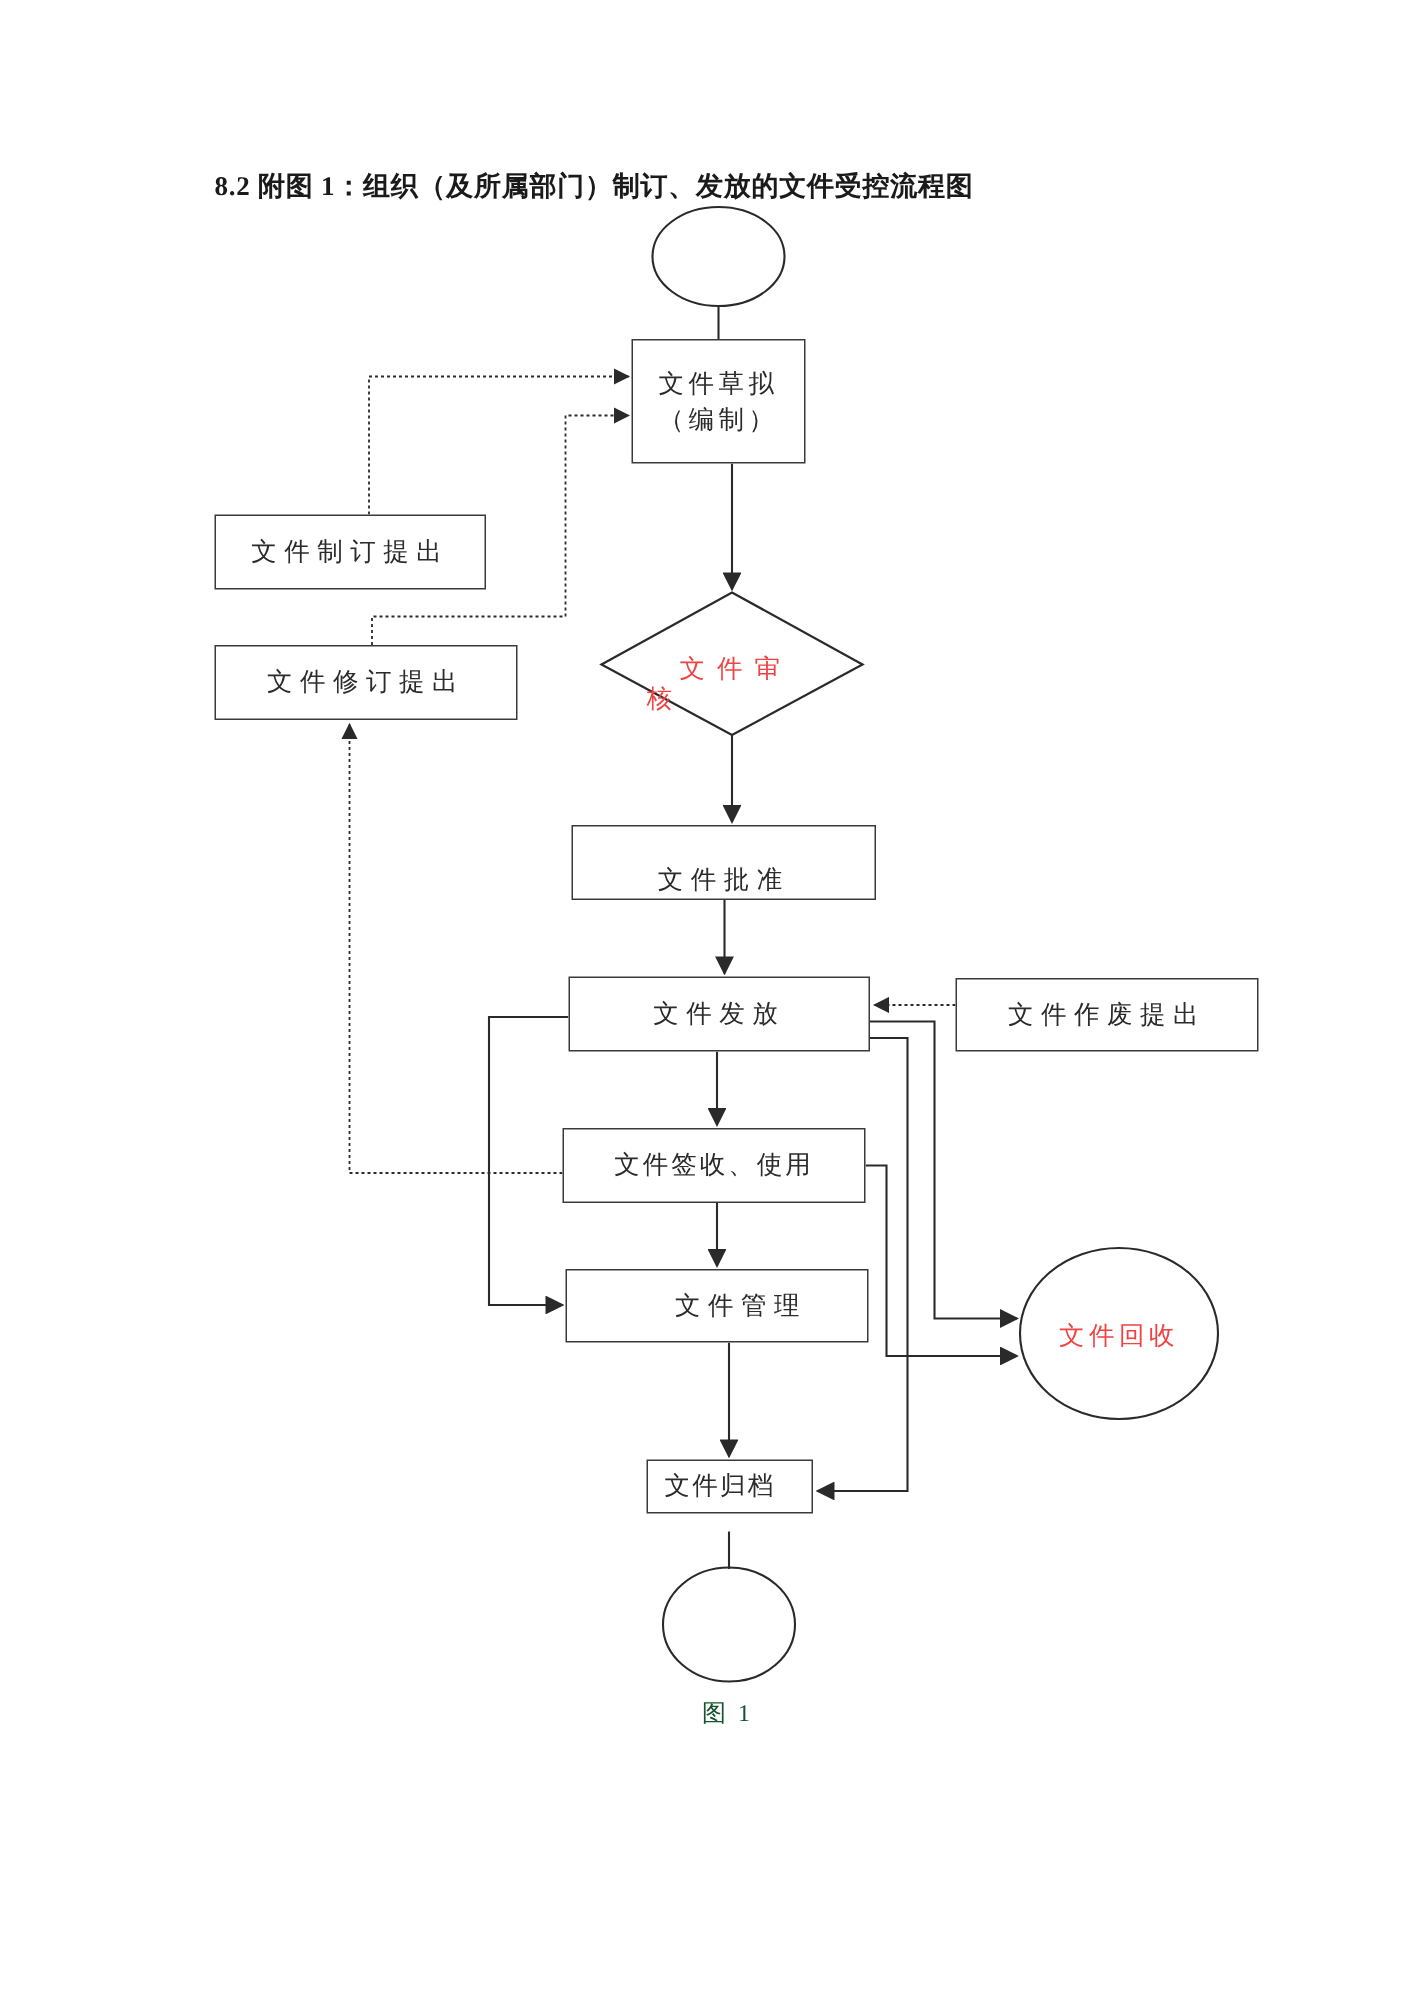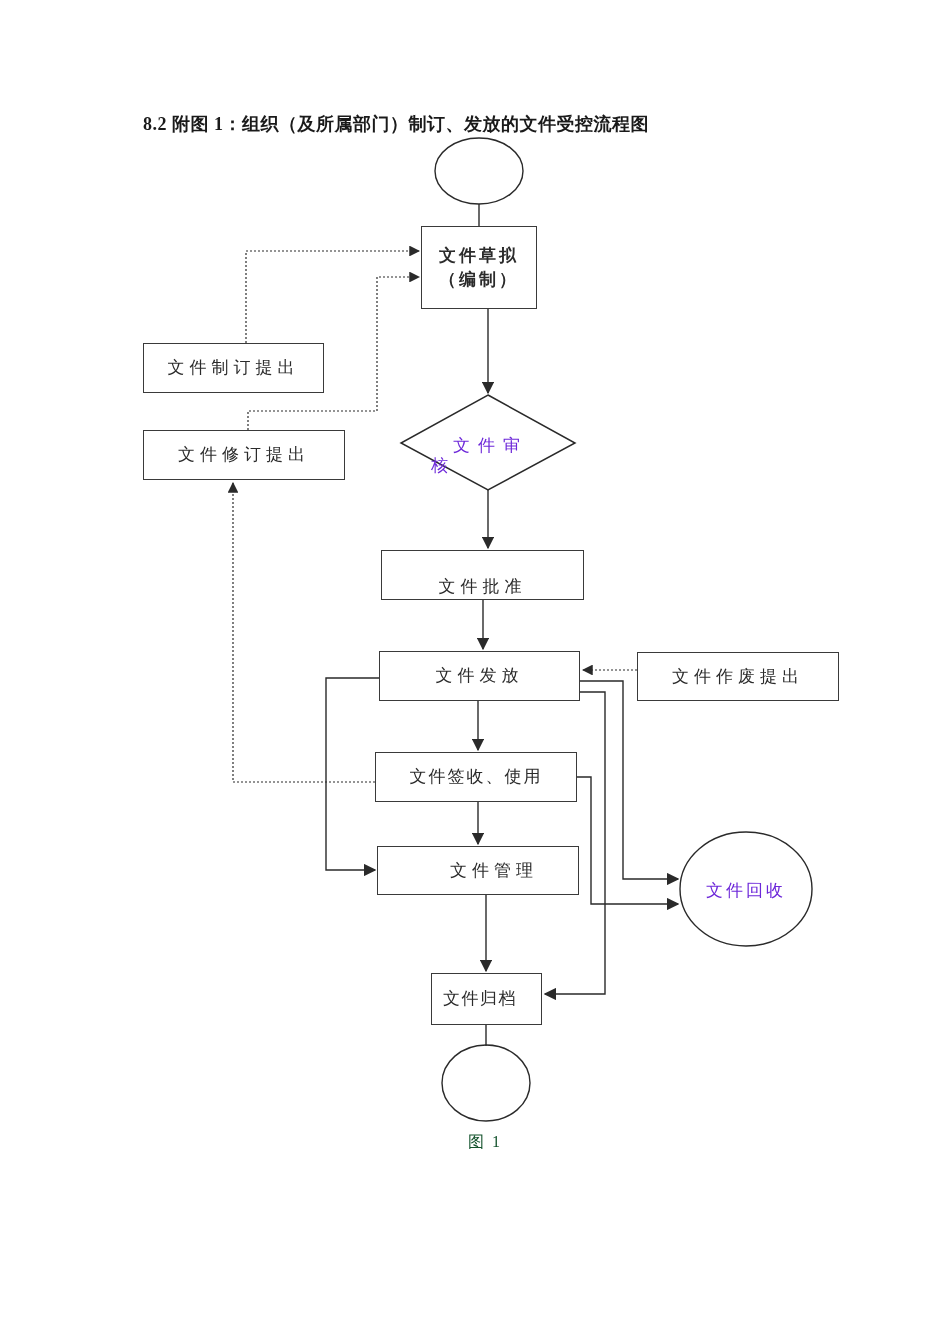--- a/index.html
+++ b/index.html
@@ -45,21 +45,21 @@
     letter-spacing: 5px;
     line-height: 24px;
     text-align: center;
     white-space: pre-line;
     color: #2b2b2b;
   }
   .floating-label {
     position: absolute;
     font-size: 17px;
     letter-spacing: 5px;
-    color: #6d28d9;
+    color: #ef4444;
   }
   #review-label {
     left: 431px;
     top: 436px;
     width: 120px;
     line-height: 20px;
     letter-spacing: 8px;
     text-indent: 22px;
     white-space: pre-line;
   }
@@ -119,21 +119,21 @@
     <path d="M580,681 L623,681 L623,879 L678,879" fill="none" stroke="#2a2a2a" stroke-width="1.4" marker-end="url(#arrow)"></path>
     <path d="M580,692 L605,692 L605,994 L545,994" fill="none" stroke="#2a2a2a" stroke-width="1.4" marker-end="url(#arrow)"></path>
     <path d="M577,777 L591,777 L591,904 L678,904" fill="none" stroke="#2a2a2a" stroke-width="1.4" marker-end="url(#arrow)"></path>
 
     <path d="M246,343 L246,251 L419,251" fill="none" stroke="#2a2a2a" stroke-width="1.2" stroke-dasharray="2 2" marker-end="url(#arrow)"></path>
     <path d="M248,430 L248,411 L377,411 L377,277 L419,277" fill="none" stroke="#2a2a2a" stroke-width="1.2" stroke-dasharray="2 2" marker-end="url(#arrow)"></path>
     <path d="M637,670 L583,670" fill="none" stroke="#2a2a2a" stroke-width="1.2" stroke-dasharray="2 2" marker-end="url(#arrow)"></path>
     <path d="M375,782 L233,782 L233,483" fill="none" stroke="#2a2a2a" stroke-width="1.2" stroke-dasharray="2 2" marker-end="url(#arrow)"></path>
   </svg>
 
-  <div class="node" id="draft-box" style="left:421px; top:226px; width:116px; height:83px;font-weight:bold;">
+  <div class="node" id="draft-box" style="left:421px; top:226px; width:116px; height:83px;">
     <div class="node-label" style="letter-spacing:3px;">文件草拟
 （编制）</div>
   </div>
 
   <div class="node" id="formulate-box" style="left:143px; top:343px; width:181px; height:50px;">
     <div class="node-label">文件制订提出</div>
   </div>
 
   <div class="node" id="revise-box" style="left:143px; top:430px; width:202px; height:50px;">
     <div class="node-label">文件修订提出</div>
@@ -152,21 +152,21 @@
   </div>
 
   <div class="node" id="receipt-box" style="left:375px; top:752px; width:202px; height:50px;">
     <div class="node-label" style="letter-spacing:2px;">文件签收、使用</div>
   </div>
 
   <div class="node" id="manage-box" style="left:377px; top:846px; width:202px; height:49px;padding-left:32px;">
     <div class="node-label">文件管理</div>
   </div>
 
-  <div class="node" id="archive-box" style="left:431px; top:973px; width:111px; height:52px;">
+  <div class="node" id="archive-box" style="left:431px; top:973px; width:111px; height:36px;">
     <div class="node-label">文件归档</div>
   </div>
 
   <div class="floating-label" id="review-label">文件审
 核</div>
 
   <div class="floating-label" id="recycle-label">文件回收</div>
 
   <div id="figure-caption">图 1</div>
 

